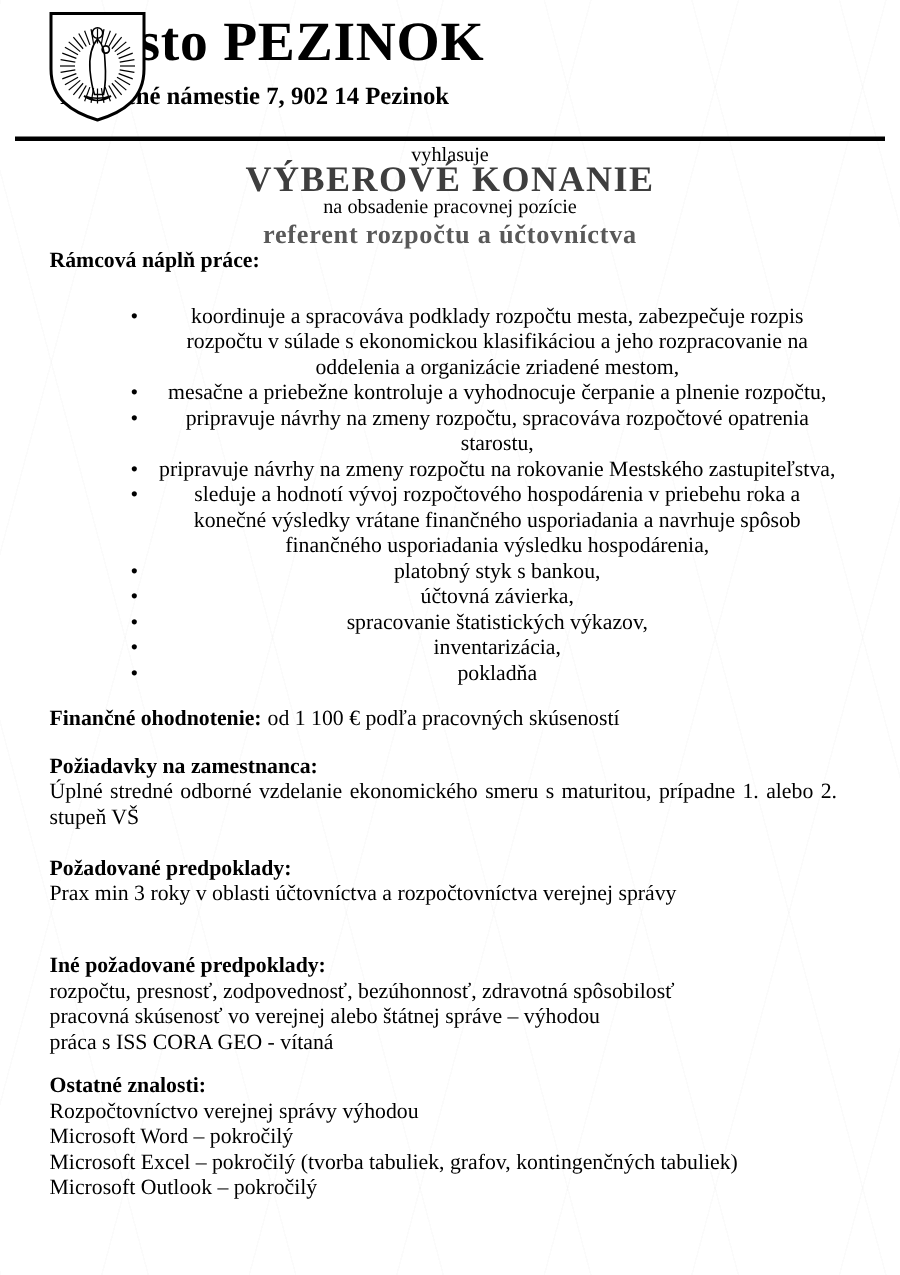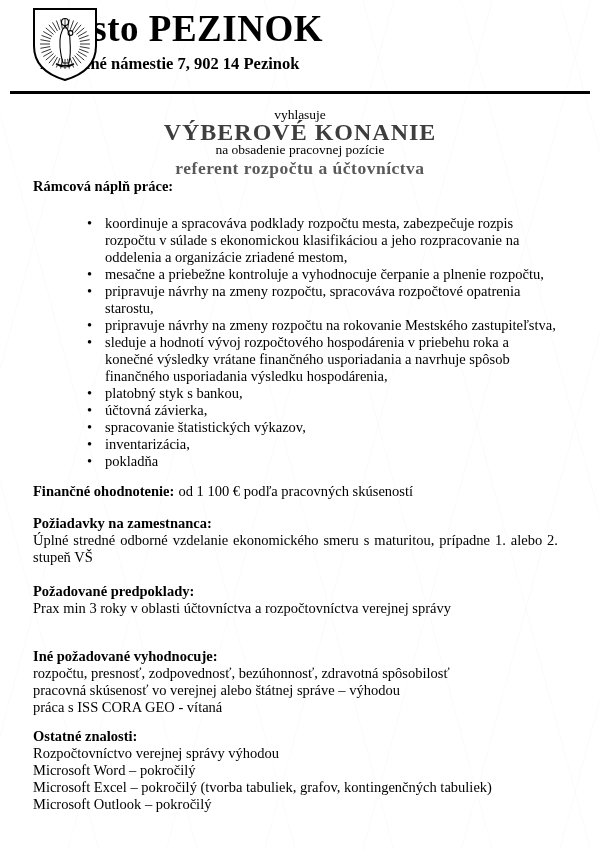--- a/index.html
+++ b/index.html
@@ -12,30 +12,30 @@
   }
   
   .header { position:relative; padding-top:10px; height:76px; }
   .crest { position:absolute; left:30px; top:6px; width:70px; height:76px; }
   .crest svg { display:block; }
   .header-text { text-align:left; margin-left:40px; margin-right:20px; }
   .org-name { font-size:37px; font-weight:bold; line-height:1.05; letter-spacing:0.5px; }
   .address { font-size:16.5px; font-weight:bold; margin-top:5px; }
   .rule { margin:5px 10px 0 10px; border-top:3px solid #000; height:0; }
   
-  .announce { text-align:center; margin-top:12px; }
+  .announce { text-align:center; }
   .announce-line1 { font-size:13.5px; line-height:17px; }
   .announce-line2 { font-size:24px; font-weight:bold; color:#3e3e3e; letter-spacing:1px; line-height:19px; }
   .announce-line3 { font-size:13.5px; line-height:16px; }
   .announce-position { font-size:17.5px; font-weight:bold; color:#595959; letter-spacing:0.5px; line-height:19px; margin-top:1px; }
   
   .content { margin:0 42px 0 33px; font-size:14.5px; line-height:17px; }
   .sec-heading { font-weight:bold; }
   .mt-scope { margin-top:0; }
-  ul.bullets { list-style:none; margin:20px 0 0 0; padding:0 0 0 72px; }
+  ul.bullets { list-style:none; margin:20px 0 0 0; padding:0 0 0 72px;text-align:center; }
   ul.bullets li { position:relative; }
   ul.bullets li::before { content:"\2022"; position:absolute; left:-18px; top:0; }
   .mt-salary { margin-top:13px; }
   .salary-text { margin-left:4px; }
   .mt-req { margin-top:15px; }
   .just { text-align:justify; }
   .mt-prereq { margin-top:17px; }
   .mt-other { margin-top:31px; }
   .mt-skills { margin-top:12px; }
 </style>
@@ -143,21 +143,21 @@
       <div class="sec-heading">Požiadavky na zamestnanca:</div>
       <div class="just">Úplné stredné odborné vzdelanie ekonomického smeru s maturitou, prípadne 1. alebo 2. stupeň VŠ</div>
     </div>
 
     <div class="mt-prereq">
       <div class="sec-heading">Požadované predpoklady:</div>
       <div>Prax min 3 roky v oblasti účtovníctva a rozpočtovníctva verejnej správy</div>
     </div>
 
     <div class="mt-other">
-      <div class="sec-heading">Iné požadované vyhodnocuje:</div>
+      <div class="sec-heading">Iné požadované predpoklady:</div>
       <div>
 
           <div>rozpočtu, presnosť, zodpovednosť, bezúhonnosť, zdravotná spôsobilosť</div>
 
           <div>pracovná skúsenosť vo verejnej alebo štátnej správe – výhodou</div>
 
           <div>práca s ISS CORA GEO - vítaná</div>
         </div>
     </div>
 

